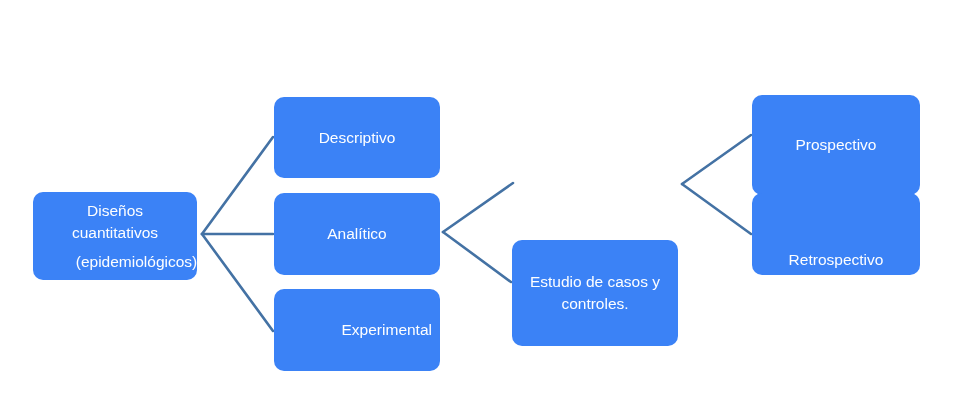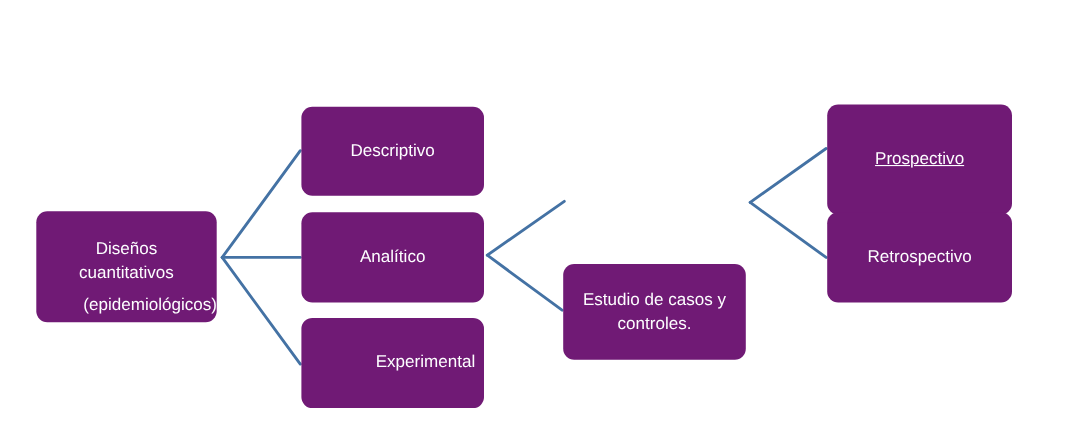--- a/index.html
+++ b/index.html
@@ -18,41 +18,41 @@
   .connector-layer {
     position: absolute;
     left: 0;
     top: 0;
     width: 972px;
     height: 400px;
   }
   .node {
     position: absolute;
     box-sizing: border-box;
-    background: #701a75;
+    background: #3b82f6;
     border-radius: 10px;
     color: #fdfeff;
     font-size: 15.5px;
     line-height: 1.42;
     display: flex;
     flex-direction: column;
     align-items: center;
     justify-content: center;
     text-align: center;
     padding: 4px 8px;
   }
-  .node-root      { left: 33px;  top: 192px; width: 164px; height: 101px; padding: 4px 13px; justify-content: flex-end; }
+  .node-root      { left: 33px;  top: 192px; width: 164px; height: 88px; padding: 4px 13px; }
   .node-root .sublabel { margin-top: 7px; margin-left: 43px; }
   .node-descriptivo   { left: 274px; top: 97px;  width: 166px; height: 81px; }
   .node-analitico     { left: 274px; top: 193px; width: 166px; height: 82px; align-items: center; }
   .node-experimental  { left: 274px; top: 289px; width: 166px; height: 82px; align-items: flex-end; }
   .node-cohorte       { left: 514px; top: 142px; width: 166px; height: 83px; }
-  .node-casos         { left: 512px; top: 240px; width: 166px; height: 87px; }
-  .node-prospectivo   { left: 752px; top: 95px;  width: 168px; height: 100px; text-decoration: underline; }
-  .node-retrospectivo { left: 752px; top: 193px; width: 168px; height: 82px; }
+  .node-casos         { left: 512px; top: 240px; width: 166px; height: 106px; }
+  .node-prospectivo   { left: 752px; top: 95px;  width: 168px; height: 100px; }
+  .node-retrospectivo { left: 752px; top: 193px; width: 168px; height: 82px; justify-content: flex-end; }
   .connector-layer line {
     stroke: #4472A4;
     stroke-width: 2.6;
     stroke-linecap: round;
   }
 </style>
 </head>
 <body>
 
 <div class="canvas">

